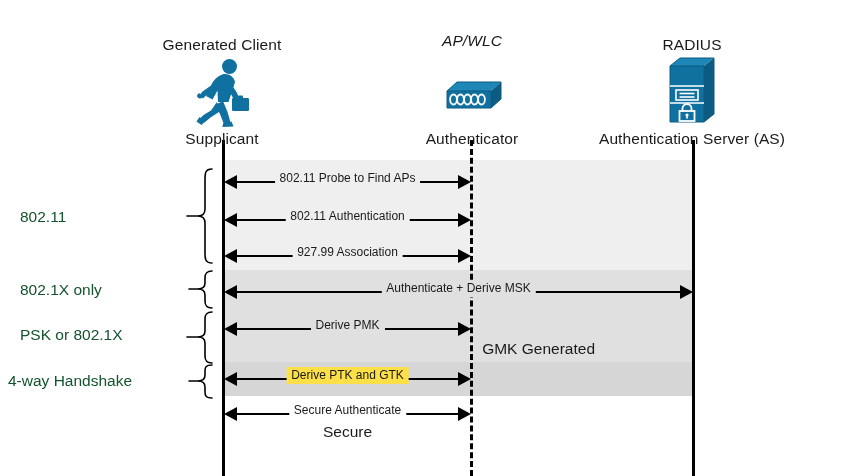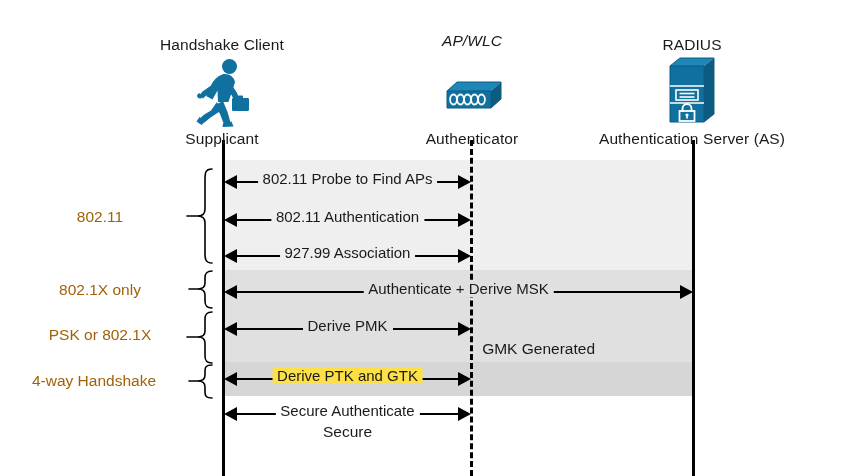--- a/index.html
+++ b/index.html
@@ -84,21 +84,21 @@
     border-left: 13px solid #000000;
     right: 0;
   }
   .msg-label {
     position: absolute;
     top: -3px;
     left: 50%;
     transform: translateX(-50%);
     background: transparent;
     padding: 0 5px;
-    font-size: 15px;
+    font-size: 12px;
     white-space: nowrap;
     line-height: 17px;
     color: #1a1a1a;
   }
   .msg-label.has-bg-light { background: #efefef; }
   .msg-label.has-bg-mid   { background: #e0e0e0; }
   .msg-label.has-bg-dark  { background: #fde047; }
   .msg-label.has-bg-white { background: #ffffff; }
 
   
@@ -113,43 +113,43 @@
     position: absolute;
     font-size: 15.5px;
     white-space: nowrap;
     color: #1a1a1a;
     text-align: center;
   }
 
   
   .brace-label {
     position: absolute;
-    text-align: center;
-    font-size: 15.5px;
-    white-space: nowrap;
-    color: #a16207;
+    text-align: left;
+    font-size: 15.5px;
+    white-space: nowrap;
+    color: #14532d;
   }
   .brace {
     position: absolute;
   }
 </style>
 </head>
 <body>
 
 <div id="canvas">
 
   <div class="band" style="left:222px; top:160px; width:471px; height:110px; background:#efefef;"></div>
   <div class="band" style="left:222px; top:270px; width:471px; height:92px; background:#e0e0e0;"></div>
   <div class="band" style="left:222px; top:362px; width:471px; height:34px; background:#d6d6d6;"></div>
 
   <div class="lifeline-solid" style="left:222px; top:140px; height:336px;"></div>
   <div class="lifeline-dashed" style="left:470px; top:140px; height:336px;"></div>
   <div class="lifeline-solid" style="left:692px; top:140px; height:336px;"></div>
 
-  <div class="actor-title" style="left:122px; top:36px; width:200px;">Handshake Client</div>
+  <div class="actor-title" style="left:122px; top:36px; width:200px;">Generated Client</div>
 
   <div class="actor-icon" style="left:196px; top:58px; width:54px; height:70px;">
     <svg width="54" height="70" viewBox="0 0 54 70" xmlns="http://www.w3.org/2000/svg">
       <g fill="#10709f">
 
         <circle cx="33.5" cy="8.5" r="7.5"></circle>
 
         <path d="M27.5 16 C21 18 16.5 23 14.5 29 L10 38 L16.5 41.5 L21.5 32.5 L22 44 L32.5 44 L36.5 32 L39 24 C38 19 33.5 15.5 27.5 16 Z"></path>
 
         <path d="M16.5 26.5 L6.5 33.5 L3.5 37.5 L7 40.5 L11 36.5 L19.5 31.5 Z"></path>

